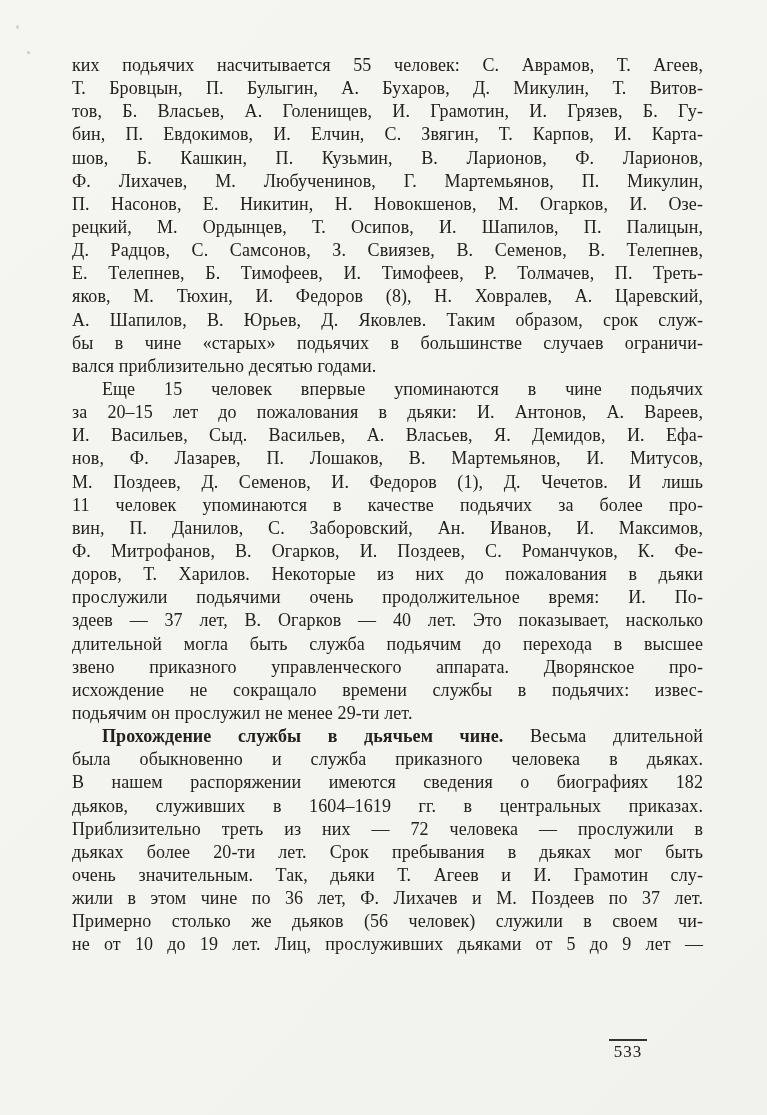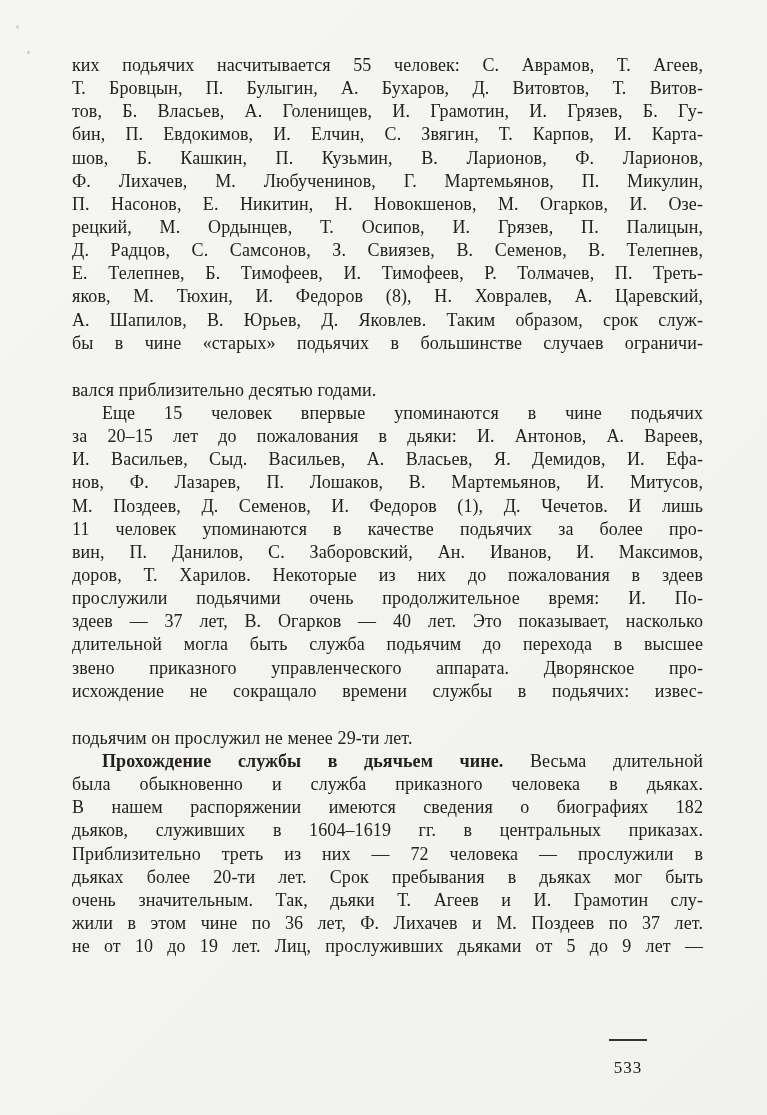--- a/index.html
+++ b/index.html
@@ -35,35 +35,34 @@
   }
   .line {
     text-align: justify;
     text-align-last: justify;
     white-space: normal;
     height: 23.15px;
     overflow: visible;
   }
   .line.lastline {
     text-align-last: left;
-    margin-top: 24px;
   }
   .line.indent {
     text-indent: 30px;
   }
   .bi {
     font-weight: bold;
   }
   .page-number {
     position: absolute;
     left: 609px;
     top: 1039px;
     width: 38px;
     border-top: 2px solid #36332e;
-    padding-top: 17px;
+    padding-top: 1px;
     text-align: center;
     font-size: 17px;
     line-height: 19px;
     letter-spacing: 1px;
   }
   .speck {
     position: absolute;
     background: #b9b8b4;
     border-radius: 50%;
   }
@@ -75,63 +74,65 @@
 
 <div class="page">
 
   <span class="speck s1"></span>
   <span class="speck s2"></span>
 
   <div class="text-block">
 
     <div class="para">
       <div class="line">ких подьячих насчитывается 55 человек: С. Аврамов, Т. Агеев,</div>
-      <div class="line">Т. Бровцын, П. Булыгин, А. Бухаров, Д. Витовтов, Т. Витов-</div>
+      <div class="line">Т. Бровцын, П. Булыгин, А. Бухаров, Д. Микулин, Т. Витов-</div>
       <div class="line">тов, Б. Власьев, А. Голенищев, И. Грамотин, И. Грязев, Б. Гу-</div>
       <div class="line">бин, П. Евдокимов, И. Елчин, С. Звягин, Т. Карпов, И. Карта-</div>
       <div class="line">шов, Б. Кашкин, П. Кузьмин, В. Ларионов, Ф. Ларионов,</div>
       <div class="line">Ф. Лихачев, М. Любученинов, Г. Мартемьянов, П. Микулин,</div>
       <div class="line">П. Насонов, Е. Никитин, Н. Новокшенов, М. Огарков, И. Озе-</div>
-      <div class="line">рецкий, М. Ордынцев, Т. Осипов, И. Грязев, П. Палицын,</div>
+      <div class="line">рецкий, М. Ордынцев, Т. Осипов, И. Шапилов, П. Палицын,</div>
       <div class="line">Д. Радцов, С. Самсонов, З. Свиязев, В. Семенов, В. Телепнев,</div>
       <div class="line">Е. Телепнев, Б. Тимофеев, И. Тимофеев, Р. Толмачев, П. Треть-</div>
       <div class="line">яков, М. Тюхин, И. Федоров (8), Н. Ховралев, А. Царевский,</div>
       <div class="line">А. Шапилов, В. Юрьев, Д. Яковлев. Таким образом, срок служ-</div>
       <div class="line">бы в чине «старых» подьячих в большинстве случаев ограничи-</div>
       <div class="line lastline">вался приблизительно десятью годами.</div>
     </div>
 
     <div class="para">
       <div class="line indent">Еще 15 человек впервые упоминаются в чине подьячих</div>
       <div class="line">за 20–15 лет до пожалования в дьяки: И. Антонов, А. Вареев,</div>
       <div class="line">И. Васильев, Сыд. Васильев, А. Власьев, Я. Демидов, И. Ефа-</div>
       <div class="line">нов, Ф. Лазарев, П. Лошаков, В. Мартемьянов, И. Митусов,</div>
       <div class="line">М. Поздеев, Д. Семенов, И. Федоров (1), Д. Чечетов. И лишь</div>
       <div class="line">11 человек упоминаются в качестве подьячих за более про-</div>
       <div class="line">вин, П. Данилов, С. Заборовский, Ан. Иванов, И. Максимов,</div>
-      <div class="line">доров, Т. Харилов. Некоторые из них до пожалования в здеев</div>
+      <div class="line">Ф. Митрофанов, В. Огарков, И. Поздеев, С. Романчуков, К. Фе-</div>
+      <div class="line">доров, Т. Харилов. Некоторые из них до пожалования в дьяки</div>
       <div class="line">прослужили подьячими очень продолжительное время: И. По-</div>
       <div class="line">здеев — 37 лет, В. Огарков — 40 лет. Это показывает, насколько</div>
       <div class="line">длительной могла быть служба подьячим до перехода в высшее</div>
       <div class="line">звено приказного управленческого аппарата. Дворянское про-</div>
       <div class="line">исхождение не сокращало времени службы в подьячих: извес-</div>
       <div class="line lastline">подьячим он прослужил не менее 29-ти лет.</div>
     </div>
 
     <div class="para">
       <div class="line indent">
         <span class="bi">Прохождение службы в дьячьем чине.</span><span> Весьма длительной</span>
       </div>
       <div class="line">была обыкновенно и служба приказного человека в дьяках.</div>
       <div class="line">В нашем распоряжении имеются сведения о биографиях 182</div>
       <div class="line">дьяков, служивших в 1604–1619 гг. в центральных приказах.</div>
       <div class="line">Приблизительно треть из них — 72 человека — прослужили в</div>
       <div class="line">дьяках более 20-ти лет. Срок пребывания в дьяках мог быть</div>
       <div class="line">очень значительным. Так, дьяки Т. Агеев и И. Грамотин слу-</div>
       <div class="line">жили в этом чине по 36 лет, Ф. Лихачев и М. Поздеев по 37 лет.</div>
+      <div class="line">Примерно столько же дьяков (56 человек) служили в своем чи-</div>
       <div class="line">не от 10 до 19 лет. Лиц, прослуживших дьяками от 5 до 9 лет —</div>
     </div>
 
   </div>
 
   <div class="page-number">533</div>
 
 </div>
 
 </body></html>

